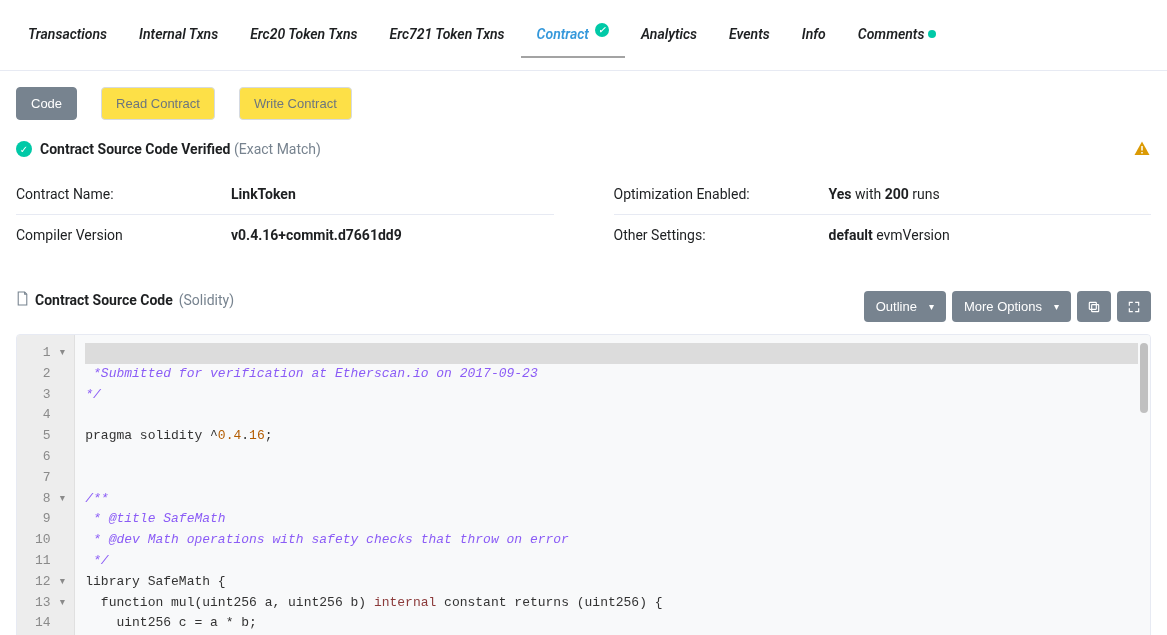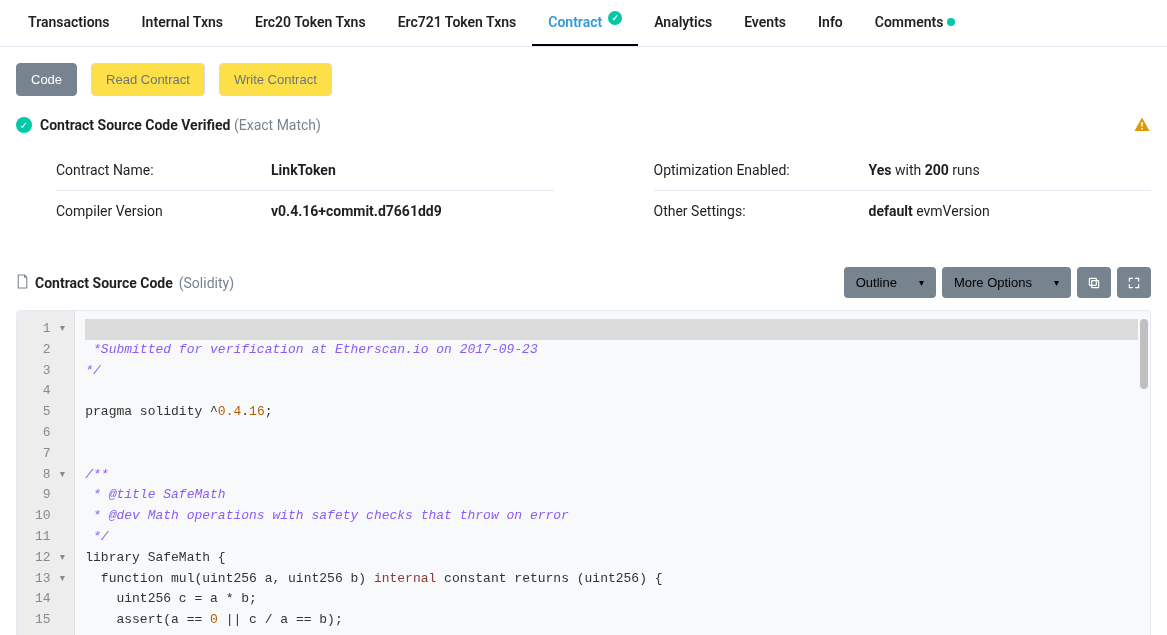--- a/index.html
+++ b/index.html
@@ -10,38 +10,39 @@
       font-size: 14px;
     }
     .container {
       max-width: 1167px;
       margin: 0 auto;
       padding: 0;
     }
     .tabs {
       display: flex;
       border-bottom: 1px solid #e7eaf3;
-      padding: 0 12px;
+      padding: 12px 12px;
       gap: 0;
+      font-style: italic;
     }
     .tab {
       padding: 14px 16px;
       font-weight: 600;
       font-size: 14px;
       color: #1e2022;
       cursor: pointer;
       position: relative;
       border-bottom: 2px solid transparent;
       display: flex;
       align-items: center;
       gap: 4px;
     }
     .tab.active {
       color: #3498db;
-      border-bottom: 2px solid #000000;
+      border-bottom: 2px solid #a3a3a3;
     }
     .tab .badge {
       width: 8px;
       height: 8px;
       border-radius: 50%;
       display: inline-block;
     }
     .tab .badge.green { background: #00c9a7; }
     .tab .check {
       width: 14px;
@@ -53,21 +54,21 @@
       justify-content: center;
       color: #fff;
       font-size: 9px;
       vertical-align: super;
       margin-left: 2px;
       margin-top: -8px;
     }
 
     .content { padding: 16px; }
 
-    .btn-group { display: flex; gap: 14px; margin-bottom: 20px; }
+    .btn-group { display: flex; gap: 24px; margin-bottom: 20px; }
     .btn {
       padding: 8px 14px;
       border: 1px solid #d5dae2;
       background: #fde047;
       border-radius: 4px;
       font-size: 13px;
       color: #6c757e;
       cursor: pointer;
     }
     .btn.active {
@@ -111,55 +112,54 @@
     .info-grid {
       display: flex;
       gap: 60px;
       margin-bottom: 36px;
     }
     .info-col { flex: 1; }
     .info-row {
       display: flex;
       padding: 12px 0;
       border-bottom: 1px solid #e7eaf3;
-      margin-left: 40px;
     }
     .info-row:last-child { border-bottom: none; }
     .info-label { width: 180px; color: #1e2022; }
     .info-value { font-weight: 700; color: #1e2022; padding-left: 35px; }
     .info-value .norm { font-weight: 400; }
 
     .source-header {
       display: flex;
       justify-content: space-between;
-      align-items: center;
+      align-items: flex-start;
       margin-bottom: 12px;
     }
     .source-title {
       display: flex;
       align-items: center;
       gap: 6px;
       font-size: 14px;
     }
     .source-title .file-icon { color: #77838f; font-size: 13px; }
     .source-title-main { font-weight: 700; }
     .source-title-lang { color: #77838f; font-weight: 400; }
 
     .source-actions { display: flex; gap: 6px; }
     .action-btn {
       padding: 8px 12px;
       background: #77838f;
-      color: #000000;
+      color: #ffffff;
       border: none;
       border-radius: 4px;
       font-size: 13px;
       cursor: pointer;
       display: flex;
       align-items: center;
-      gap: 22px;
+      gap: 12px;
     }
     .action-btn.icon-only { padding: 8px 10px; }
     .chevron { font-size: 10px; }
 
     .editor {
       border: 1px solid #e7eaf3;
       border-radius: 4px;
       overflow: hidden;
       display: flex;
       font-family: "SFMono-Regular", Consolas, "Liberation Mono", Menlo, monospace;

